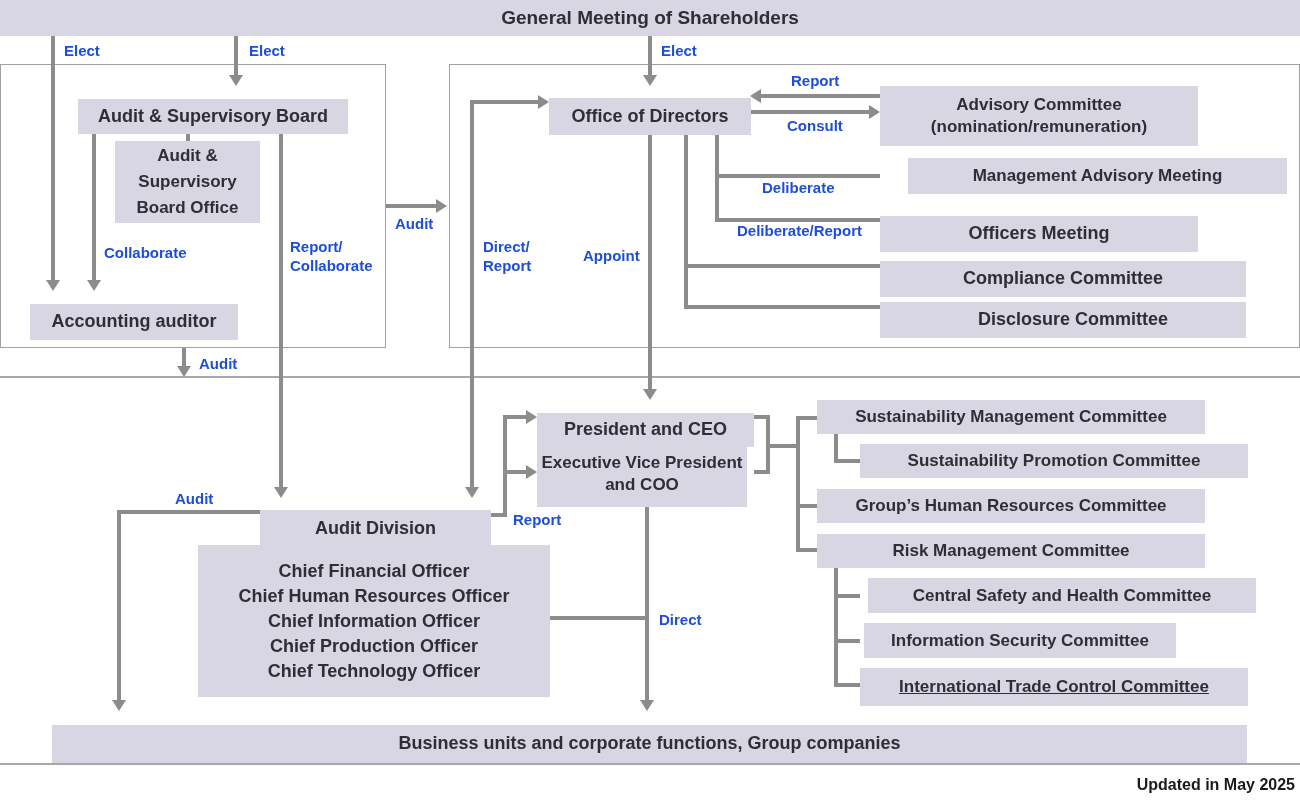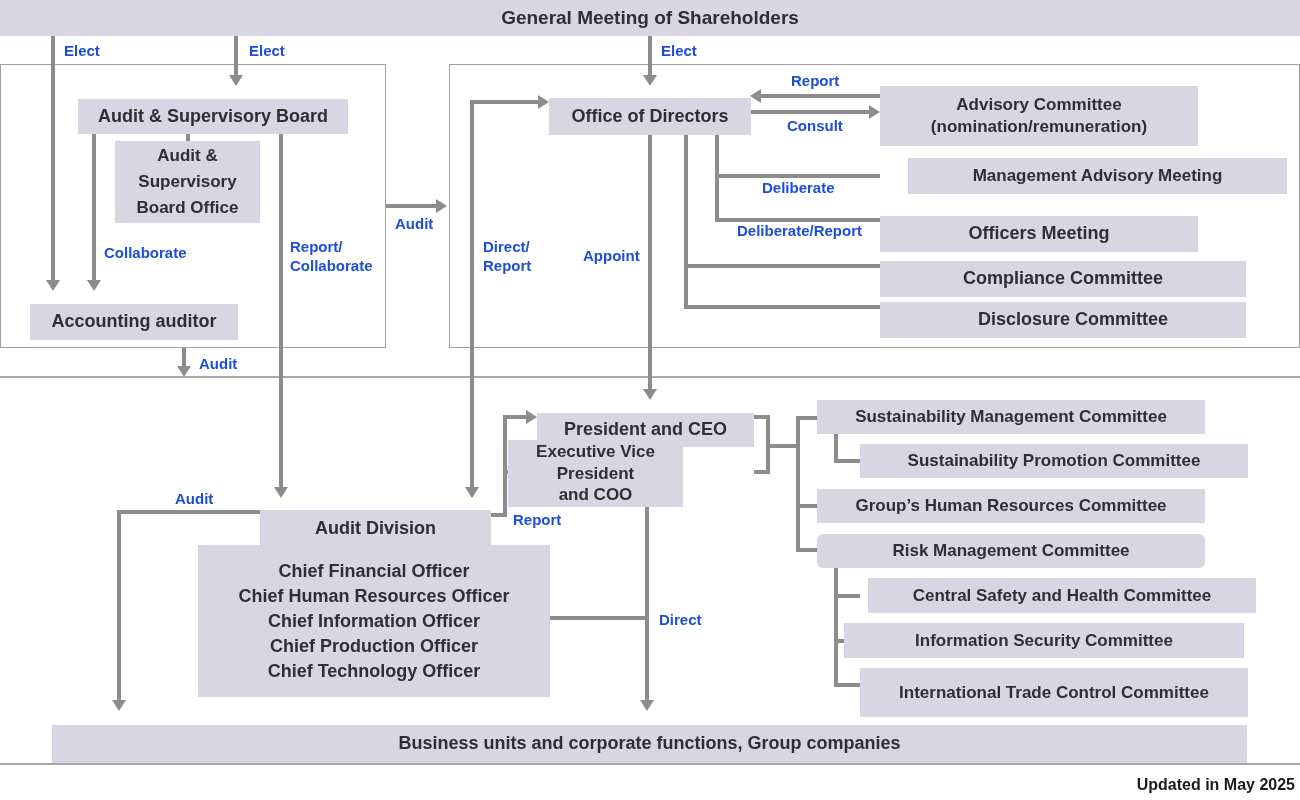--- a/index.html
+++ b/index.html
@@ -146,39 +146,39 @@
 Board Office</div>
   <div class="node big" style="left:30px;top:291px;width:208px;height:36px;">Accounting auditor</div>
   <div class="node big" style="left:549px;top:85px;width:202px;height:37px;">Office of Directors</div>
   <div class="node" style="left:880px;top:86px;width:318px;height:60px;">Advisory Committee
 (nomination/remuneration)</div>
   <div class="node" style="left:880px;top:158px;width:379px;height:36px;margin-left:28px;">Management Advisory Meeting</div>
   <div class="node big" style="left:880px;top:203px;width:318px;height:36px;">Officers Meeting</div>
   <div class="node big" style="left:880px;top:248px;width:366px;height:36px;">Compliance Committee</div>
   <div class="node big" style="left:880px;top:289px;width:366px;height:36px;padding-left:20px;">Disclosure Committee</div>
   <div class="node big" style="left:537px;top:400px;width:217px;height:34px;">President and CEO</div>
-  <div class="node" style="left:508px;top:440px;width:175px;height:67px;">Executive Vice President
+  <div class="node" style="left:537px;top:440px;width:210px;height:67px;">Executive Vice President
 and COO</div>
   <div class="node big" style="left:260px;top:497px;width:231px;height:37px;">Audit Division</div>
 
   <div class="chiefs" style="left:198px;top:545px;width:352px;height:152px;">
     <div>Chief Financial Officer</div>
     <div>Chief Human Resources Officer</div>
     <div>Chief Information Officer</div>
     <div>Chief Production Officer</div>
     <div>Chief Technology Officer</div>
   </div>
 
   <div class="node" style="left:817px;top:400px;width:388px;height:34px;">Sustainability Management Committee</div>
   <div class="node" style="left:860px;top:444px;width:388px;height:34px;">Sustainability Promotion Committee</div>
   <div class="node" style="left:817px;top:489px;width:388px;height:34px;">Group’s Human Resources Committee</div>
-  <div class="node" style="left:817px;top:534px;width:388px;height:34px;border-radius:6px;">Risk Management Committee</div>
+  <div class="node" style="left:817px;top:534px;width:388px;height:34px;">Risk Management Committee</div>
   <div class="node" style="left:860px;top:578px;width:388px;height:35px;margin-left:8px;">Central Safety and Health Committee</div>
-  <div class="node" style="left:844px;top:623px;width:400px;height:35px;">Information Security Committee</div>
-  <div class="node" style="left:860px;top:668px;width:388px;height:49px;">International Trade Control Committee</div>
+  <div class="node" style="left:864px;top:623px;width:312px;height:35px;">Information Security Committee</div>
+  <div class="node" style="left:860px;top:668px;width:388px;height:38px;text-decoration:underline;">International Trade Control Committee</div>
 
   <div class="node big" style="left:52px;top:712px;width:1195px;height:38px;">Business units and corporate functions, Group companies</div>
 
   <div class="lbl" style="left:64px;top:42px;">Elect</div>
   <div class="lbl" style="left:249px;top:42px;">Elect</div>
   <div class="lbl" style="left:661px;top:42px;">Elect</div>
   <div class="lbl" style="left:104px;top:244px;">Collaborate</div>
   <div class="lbl" style="left:290px;top:238px;">Report/
 Collaborate</div>
   <div class="lbl" style="left:395px;top:215px;">Audit</div>

